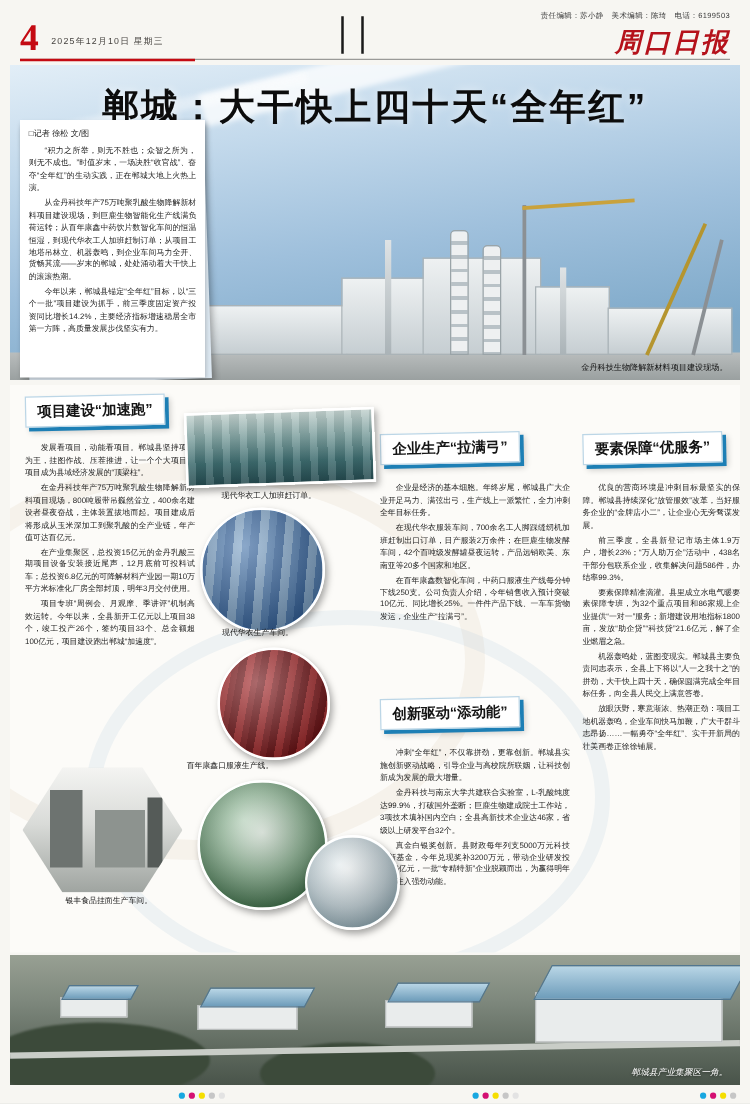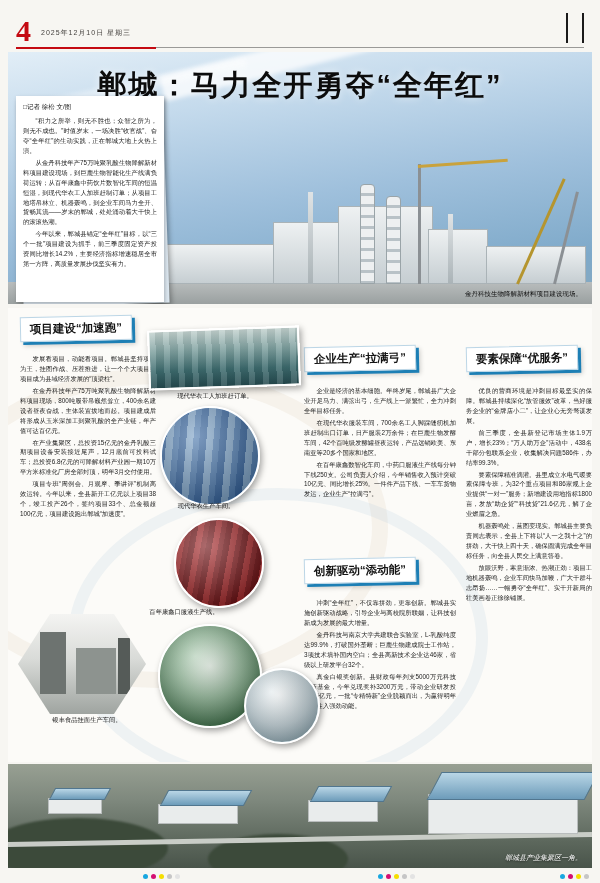--- a/index.html
+++ b/index.html
@@ -99,20 +99,24 @@
   <div class="hdr">
     <div class="hdr-left">
       <div class="pageno">4</div>
       <div class="hdate">2025年12月10日 星期三</div>
       <div class="redbar"></div>
     </div>
     <div class="hdr-center">
       <div class="vbar"></div>
       <div class="vbar"></div>
     </div>
+    <div class="hdr-right">
+      <div class="editors">责任编辑：苏小静　美术编辑：陈琦　电话：6199503</div>
+      <div class="masthead">周口日报</div>
+    </div>
   </div>
 
   <div class="banner">
     <div class="cloud c1"></div>
     <div class="cloud c2"></div>
 
     <div class="skyline">
       <div class="ground"></div>
       <div class="blk" style="left:150px;width:120px;height:40px;"></div>
       <div class="blk" style="left:265px;width:70px;height:62px;"></div>
@@ -122,21 +126,21 @@
       <div class="tower" style="left:352px;height:100px;"></div>
       <div class="tower" style="left:378px;height:88px;"></div>
       <div class="stack" style="left:300px;height:92px;"></div>
       <div class="stack" style="left:440px;height:70px;"></div>
       <div class="mast" style="left:410px;bottom:20px;width:3px;height:120px;"></div>
       <div class="jib" style="left:410px;bottom:136px;width:90px;transform:rotate(-4deg);"></div>
       <div class="boom" style="left:508px;bottom:20px;height:115px;transform:rotate(24deg);"></div>
       <div class="boom" style="left:545px;bottom:20px;height:95px;transform:rotate(14deg);background:#8b9094;"></div>
     </div>
 
-    <div class="headline">郸城：马力全开勇夺“全年红”</div>
+    <div class="headline">郸城：大干快上四十天“全年红”</div>
     <div class="cap-main">金丹科技生物降解新材料项目建设现场。</div>
 
     <div class="introwrap">
       <div class="sheet-bg"></div>
       <div class="sheet">
         <div class="byline">□记者 徐松 文/图</div>
         <p class="p">“积力之所举，则无不胜也；众智之所为，则无不成也。”时值岁末，一场决胜“收官战”、奋夺“全年红”的生动实践，正在郸城大地上火热上演。</p>
         <p class="p">从金丹科技年产75万吨聚乳酸生物降解新材料项目建设现场，到巨鹿生物智能化生产线满负荷运转；从百年康鑫中药饮片数智化车间的恒温恒湿，到现代华衣工人加班赶制订单；从项目工地塔吊林立、机器轰鸣，到企业车间马力全开、货畅其流——岁末的郸城，处处涌动着大干快上的滚滚热潮。</p>
         <p class="p">今年以来，郸城县锚定“全年红”目标，以“三个一批”项目建设为抓手，前三季度固定资产投资同比增长14.2%，主要经济指标增速稳居全市第一方阵，高质量发展步伐坚实有力。</p>
       </div>

